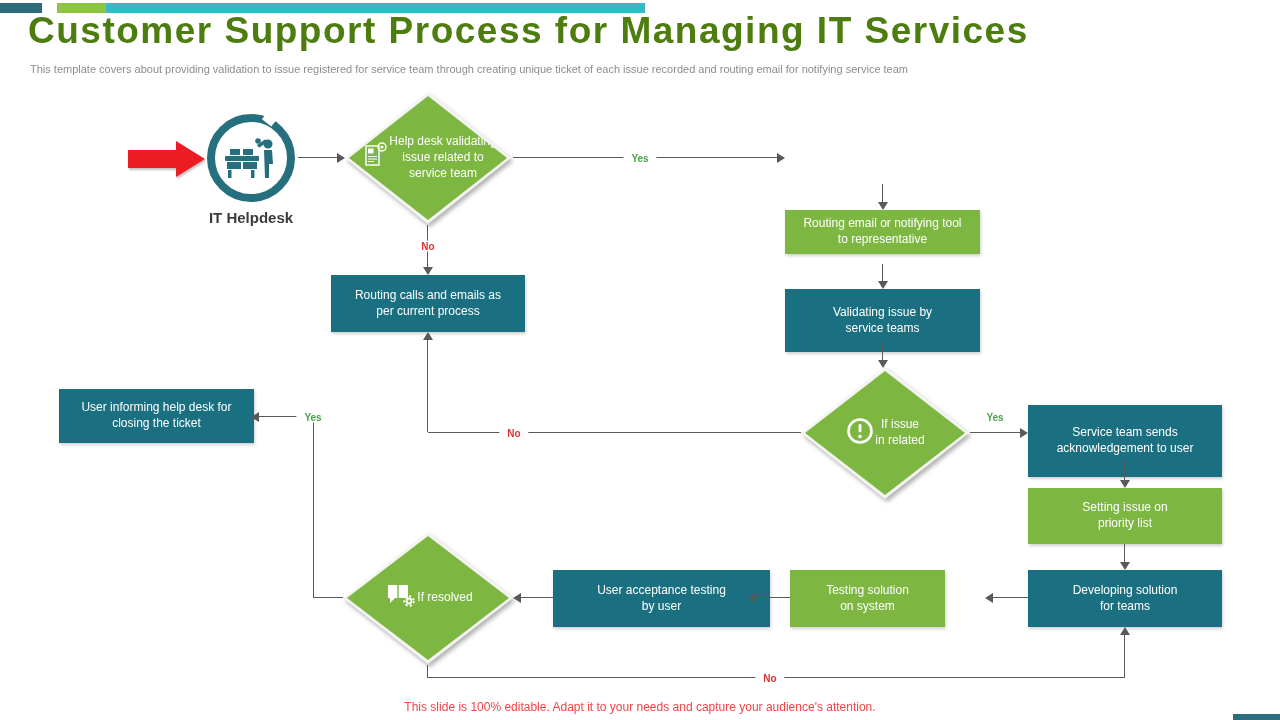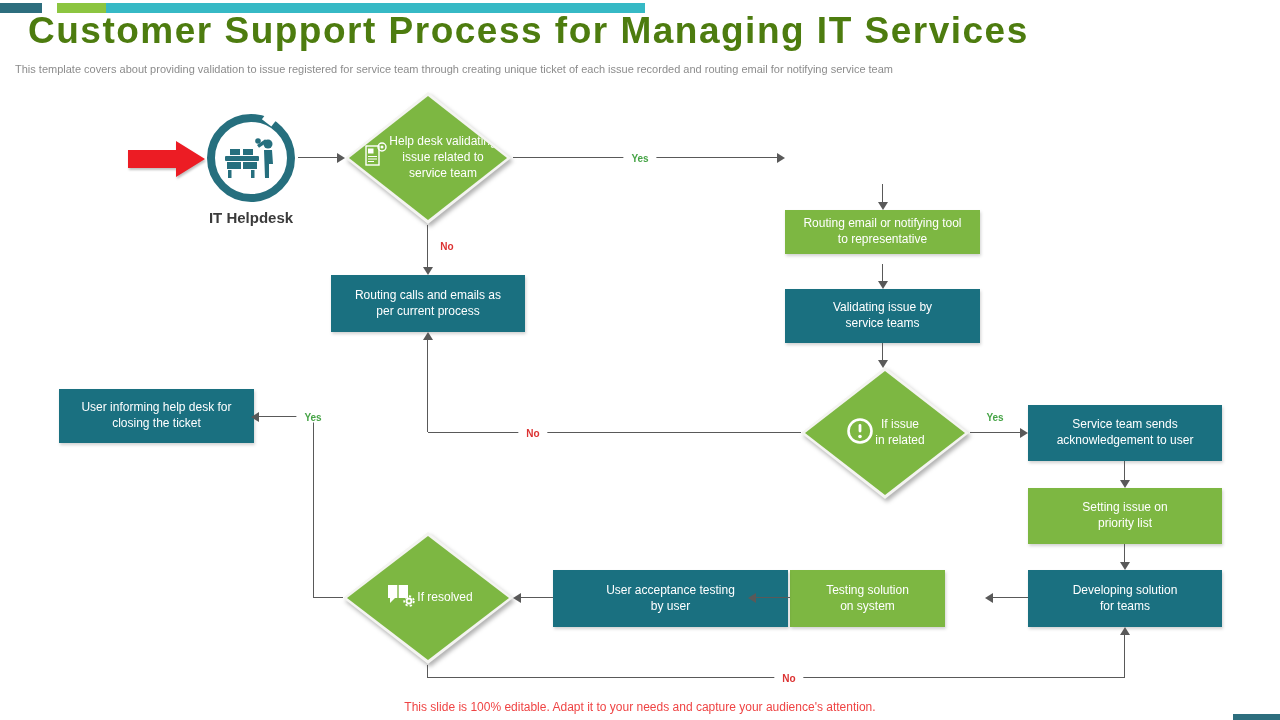--- a/index.html
+++ b/index.html
@@ -4,21 +4,21 @@
 <style>
   html,body{margin:0;padding:0;background:#fff;}
   .canvas{position:relative;width:1280px;height:720px;background:#fff;overflow:hidden;
           font-family:"Liberation Sans", sans-serif;}
   .bar{position:absolute;}
   .bar-dark{left:0;top:3px;width:42px;height:10px;background:var(--bar-dark,#2D6E7E);}
   .bar-green{left:57px;top:3px;width:49px;height:10px;background:var(--bar-green,#8CC540);}
   .bar-teal{left:106px;top:3px;width:539px;height:10px;background:var(--bar-teal,#36B9C5);}
   .title{position:absolute;left:28px;top:10px;margin:0;font-size:37px;font-weight:700;
          color:#4d7c0f;letter-spacing:1.5px;white-space:nowrap;}
-  .subtitle{position:absolute;left:15px;top:63px;font-size:11px;color:#8C8C8C;white-space:nowrap;text-align:center;}
+  .subtitle{position:absolute;left:30px;top:63px;font-size:11px;color:#8C8C8C;white-space:nowrap;text-align:center;}
   .footer-caption{position:absolute;left:640px;top:700px;transform:translateX(-50%);
          font-size:12px;color:#ef4444;white-space:nowrap;}
   .bar-bottom{position:absolute;left:1233px;top:714px;width:47px;height:6px;background:var(--bar-dark,#2D6E7E);}
 
   .box{position:absolute;display:flex;align-items:center;justify-content:center;text-align:center;
        color:#fff;font-size:12px;line-height:1.32;white-space:pre-line;
        box-shadow:1px 2px 3px rgba(0,0,0,0.18);}
   .box.teal{background:var(--teal-box,#1A7080);}
   .box.green{background:var(--green-box,#7DB742);}
 
@@ -36,21 +36,21 @@
   .vline{width:1px;}
   .arr{position:absolute;width:0;height:0;}
   .arr.r{border-top:5px solid transparent;border-bottom:5px solid transparent;border-left:8px solid var(--line-gray,#595959);}
   .arr.l{border-top:5px solid transparent;border-bottom:5px solid transparent;border-right:8px solid var(--line-gray,#595959);}
   .arr.d{border-left:5px solid transparent;border-right:5px solid transparent;border-top:8px solid var(--line-gray,#595959);}
   .arr.u{border-left:5px solid transparent;border-right:5px solid transparent;border-bottom:8px solid var(--line-gray,#595959);}
 
   .edge-label{position:absolute;transform:translate(-50%,-50%);background:#fff;padding:0 8px;
        font-size:10px;font-weight:bold;white-space:nowrap;}
   .edge-label.yes{color:var(--yes-green,#47A447);}
-  .edge-label.no{color:var(--no-red,#DC3232);margin-left:19px;}
+  .edge-label.no{color:var(--no-red,#DC3232);}
 
   .red-arrow{position:absolute;left:128px;top:140px;filter:drop-shadow(1px 2px 1px rgba(0,0,0,0.25));}
   .ring{position:absolute;left:207px;top:114px;width:72px;height:72px;border:8px solid var(--icon-teal,#266F7E);
         border-radius:50%;display:flex;align-items:center;justify-content:center;}
   .ring-notch{position:absolute;left:264px;top:113px;width:12px;height:11px;background:#fff;
         transform:rotate(38deg);}
   .helpdesk-label{position:absolute;left:171px;top:209px;width:160px;text-align:center;
         font-size:15px;font-weight:bold;color:#3B3B3B;}
 </style>
 </head>
@@ -127,35 +127,35 @@
         <circle cx="26" cy="19" r="4.8" fill="none" stroke="#fff" stroke-width="1.8" stroke-dasharray="2.2 2.2"></circle>
         <circle cx="26" cy="19" r="3.4" fill="#fff"></circle>
         <circle cx="26" cy="19" r="1.5" fill="#7DB742"></circle>
       </svg>
       <span>If resolved</span>
     </div>
   </div>
 
   <div class="box green" style="left:785px;top:210px;width:195px;height:44px">Routing email or notifying tool
 to representative</div>
-  <div class="box teal" style="left:785px;top:289px;width:195px;height:54px">Validating issue by
+  <div class="box teal" style="left:785px;top:289px;width:195px;height:63px">Validating issue by
 service teams</div>
   <div class="box teal" style="left:331px;top:275px;width:194px;height:57px">Routing calls and emails as
 per current process</div>
   <div class="box teal" style="left:59px;top:389px;width:195px;height:54px">User informing help desk for
 closing the ticket</div>
-  <div class="box teal" style="left:1028px;top:405px;width:194px;height:56px">Service team sends
+  <div class="box teal" style="left:1028px;top:405px;width:194px;height:72px">Service team sends
 acknowledgement to user</div>
   <div class="box green" style="left:1028px;top:488px;width:194px;height:56px">Setting issue on
 priority list</div>
   <div class="box teal" style="left:1028px;top:570px;width:194px;height:57px">Developing  solution
 for teams</div>
   <div class="box green" style="left:790px;top:570px;width:155px;height:57px">Testing solution
 on system</div>
-  <div class="box teal" style="left:553px;top:570px;width:235px;height:57px">User acceptance testing
+  <div class="box teal" style="left:553px;top:570px;width:217px;height:57px">User acceptance testing
 by user</div>
 
   <i class="hline" style="left:298px;top:157px;width:40px"></i>
   <i class="arr r" style="left:337px;top:153px"></i>
 
   <i class="hline" style="left:513px;top:157px;width:264px"></i>
   <i class="arr r" style="left:777px;top:153px"></i>
 
   <i class="vline" style="left:427px;top:225px;height:42px"></i>
   <i class="arr d" style="left:423px;top:267px"></i>

